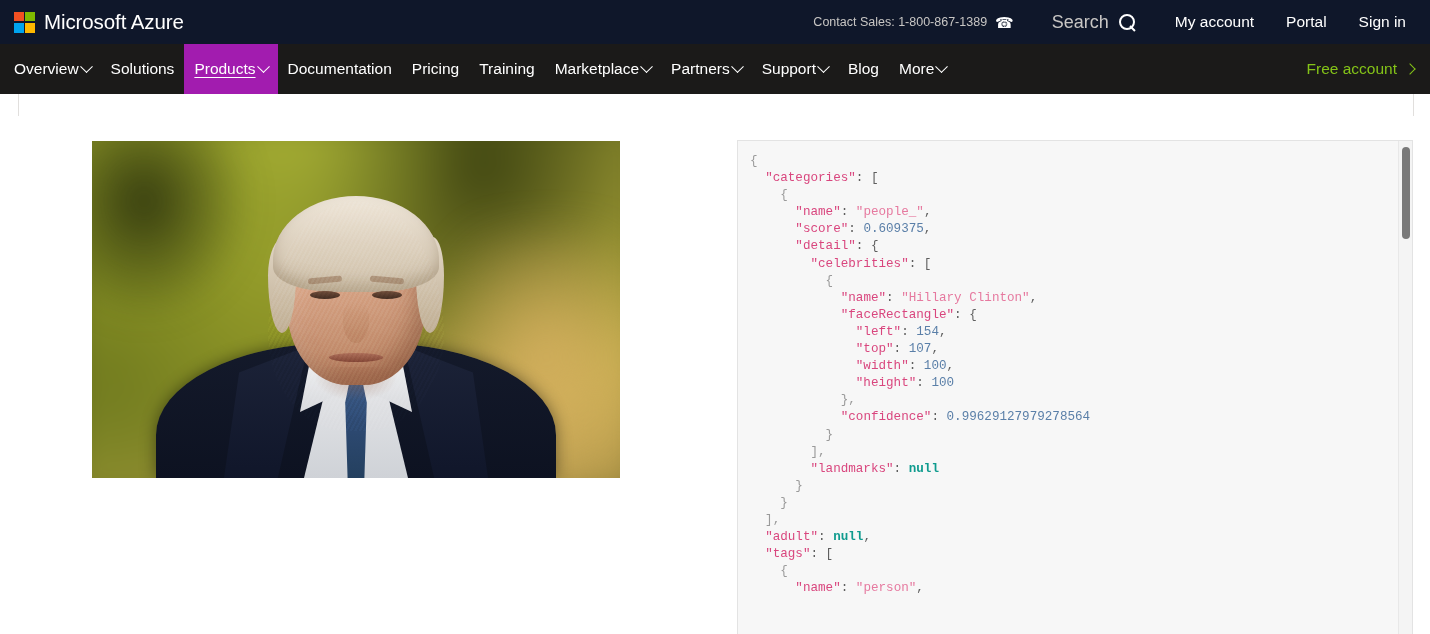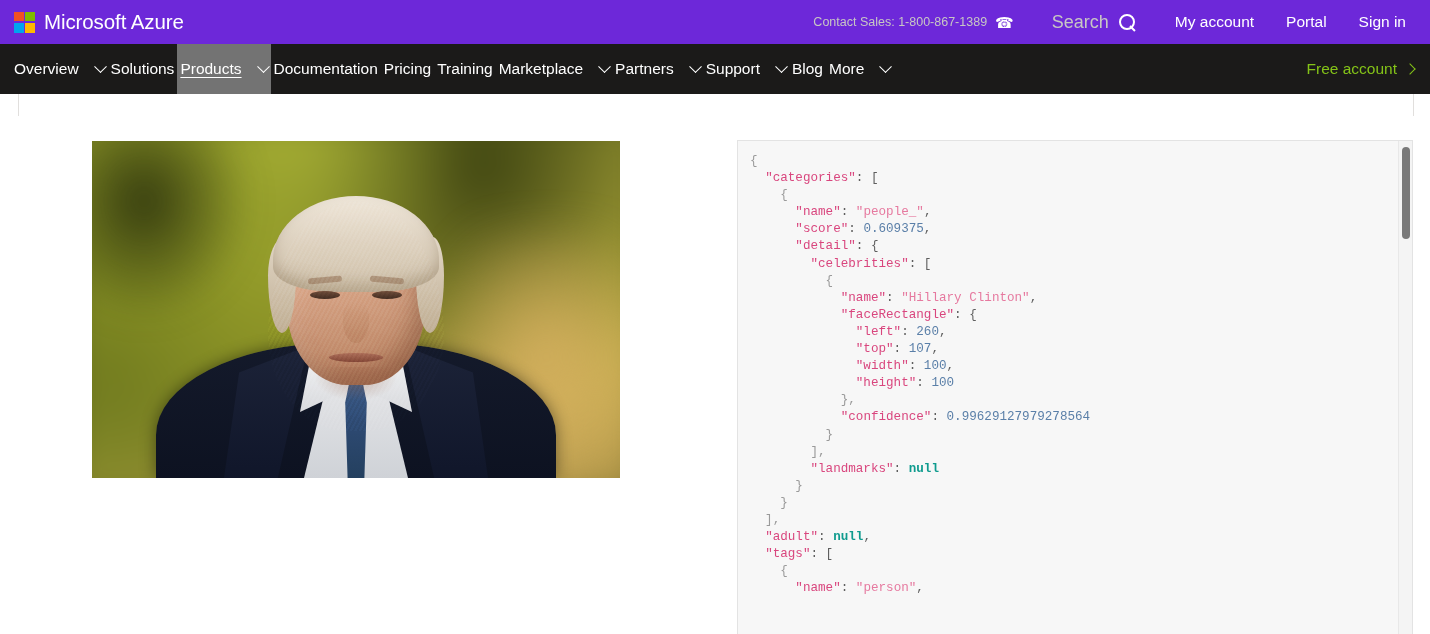--- a/index.html
+++ b/index.html
@@ -7,21 +7,21 @@
   html, body {
     width:1430px; height:634px;
     background:#ffffff;
     font-family:"Liberation Sans", sans-serif;
     overflow:hidden;
   }
 
   
   .topbar{
     position:absolute; top:0; left:0; width:1430px; height:44px;
-    background:#6d28d9;
+    background:#0f172a;
     display:flex; align-items:center;
   }
   .brand{
     display:flex; align-items:center; gap:9px;
     margin-left:14px;
   }
   .ms-logo{
     width:21px; height:21px;
     display:grid; grid-template-columns:1fr 1fr; grid-template-rows:1fr 1fr;
     gap:1.5px;
@@ -68,26 +68,26 @@
     padding:0 16px; text-decoration:none; cursor:pointer;
   }
 
   
   .navbar{
     position:absolute; top:44px; left:0; width:1430px; height:50px;
     background:#1b1a19;
     display:flex; align-items:stretch;
   }
   .nav-item{
-    display:flex; align-items:center; gap:17px;
-    padding:0 3px;
+    display:flex; align-items:center; gap:3px;
+    padding:0 10px;
     color:#ffffff; font-size:15.5px; white-space:nowrap; cursor:pointer;
   }
   .nav-item:first-child{ padding-left:14px; }
-  .nav-item.active{ background:#737373; }
+  .nav-item.active{ background:#a21caf; }
   .nav-item.active .nav-label{ text-decoration:underline; text-underline-offset:3px; }
   .caret{
     display:inline-block; width:9px; height:9px;
     border-right:1.4px solid #ffffff; border-bottom:1.4px solid #ffffff;
     transform:rotate(45deg) translate(-2px,-2px);
   }
   .nav-spacer{ flex:1; }
   .free-account{
     display:flex; align-items:center; gap:9px;
     padding:0 16px; color:#84c318; font-size:15.5px; white-space:nowrap;
@@ -405,21 +405,21 @@
       <pre class="code" id="json-code"><span class="p">{</span>
 <span class="p">  </span><span class="k">"categories"</span><span class="c">: [</span>
 <span class="p">    {</span>
 <span class="p">      </span><span class="k">"name"</span><span class="c">: </span><span class="s">"people_"</span><span class="c">,</span>
 <span class="p">      </span><span class="k">"score"</span><span class="c">: </span><span class="n">0.609375</span><span class="c">,</span>
 <span class="p">      </span><span class="k">"detail"</span><span class="c">: {</span>
 <span class="p">        </span><span class="k">"celebrities"</span><span class="c">: [</span>
 <span class="p">          {</span>
 <span class="p">            </span><span class="k">"name"</span><span class="c">: </span><span class="s">"Hillary Clinton"</span><span class="c">,</span>
 <span class="p">            </span><span class="k">"faceRectangle"</span><span class="c">: {</span>
-<span class="p">              </span><span class="k">"left"</span><span class="c">: </span><span class="n">260</span><span class="c">,</span>
+<span class="p">              </span><span class="k">"left"</span><span class="c">: </span><span class="n">154</span><span class="c">,</span>
 <span class="p">              </span><span class="k">"top"</span><span class="c">: </span><span class="n">107</span><span class="c">,</span>
 <span class="p">              </span><span class="k">"width"</span><span class="c">: </span><span class="n">100</span><span class="c">,</span>
 <span class="p">              </span><span class="k">"height"</span><span class="c">: </span><span class="n">100</span>
 <span class="p">            },</span>
 <span class="p">            </span><span class="k">"confidence"</span><span class="c">: </span><span class="n">0.99629127979278564</span>
 <span class="p">          }</span>
 <span class="p">        ],</span>
 <span class="p">        </span><span class="k">"landmarks"</span><span class="c">: </span><span class="nl">null</span>
 <span class="p">      }</span>
 <span class="p">    }</span>

